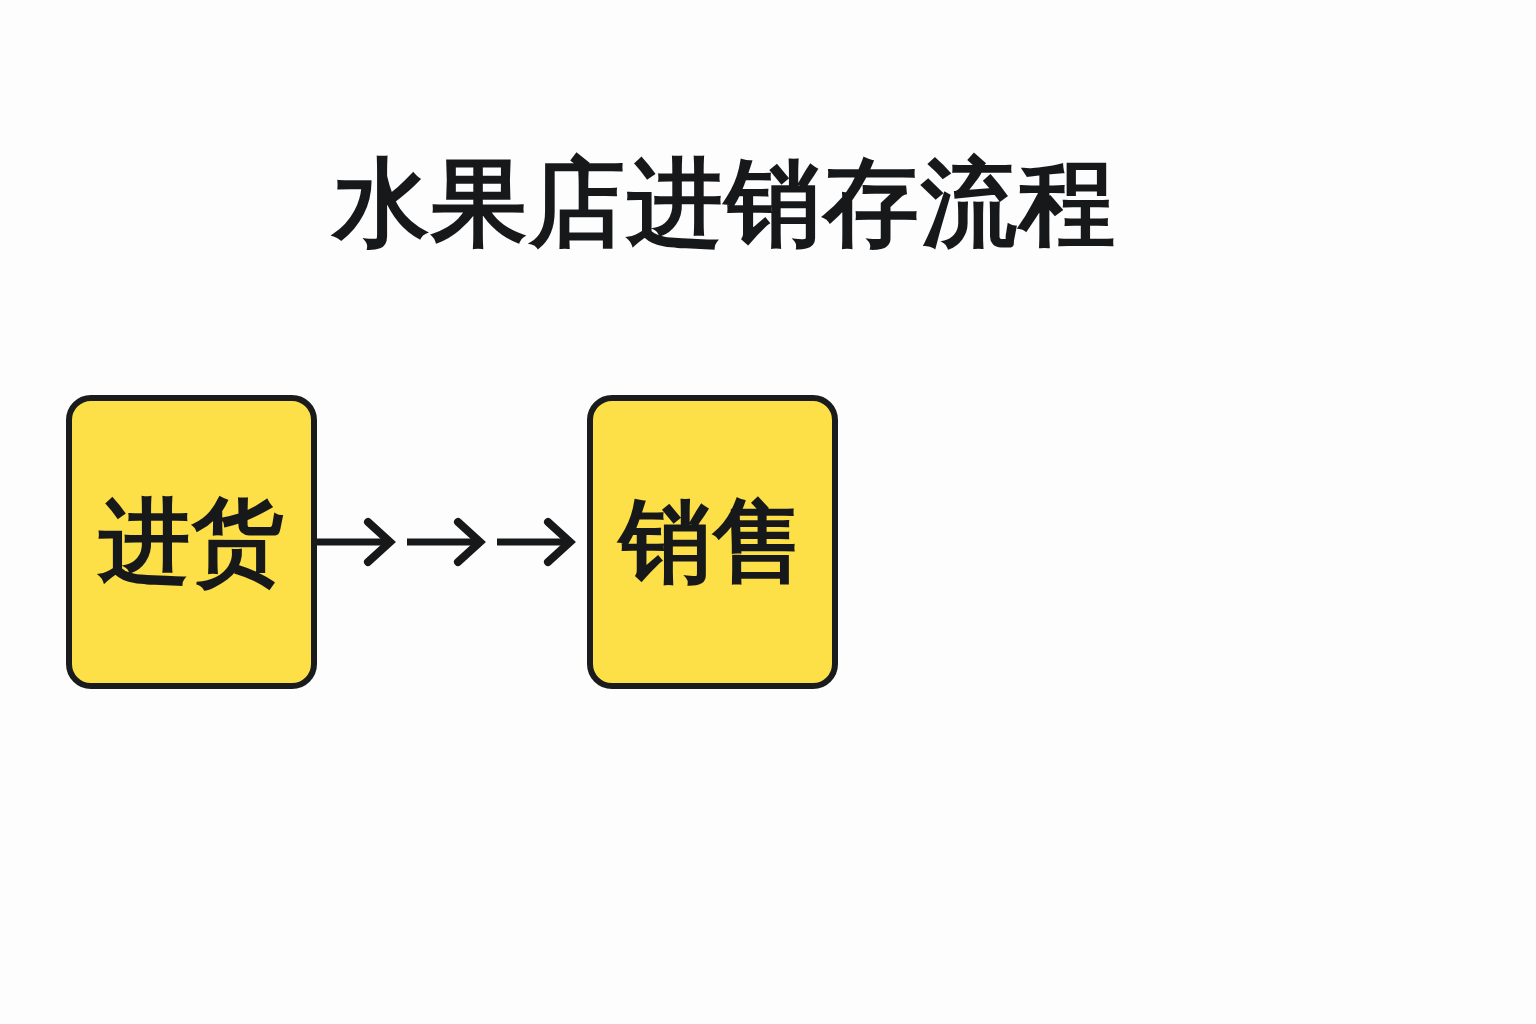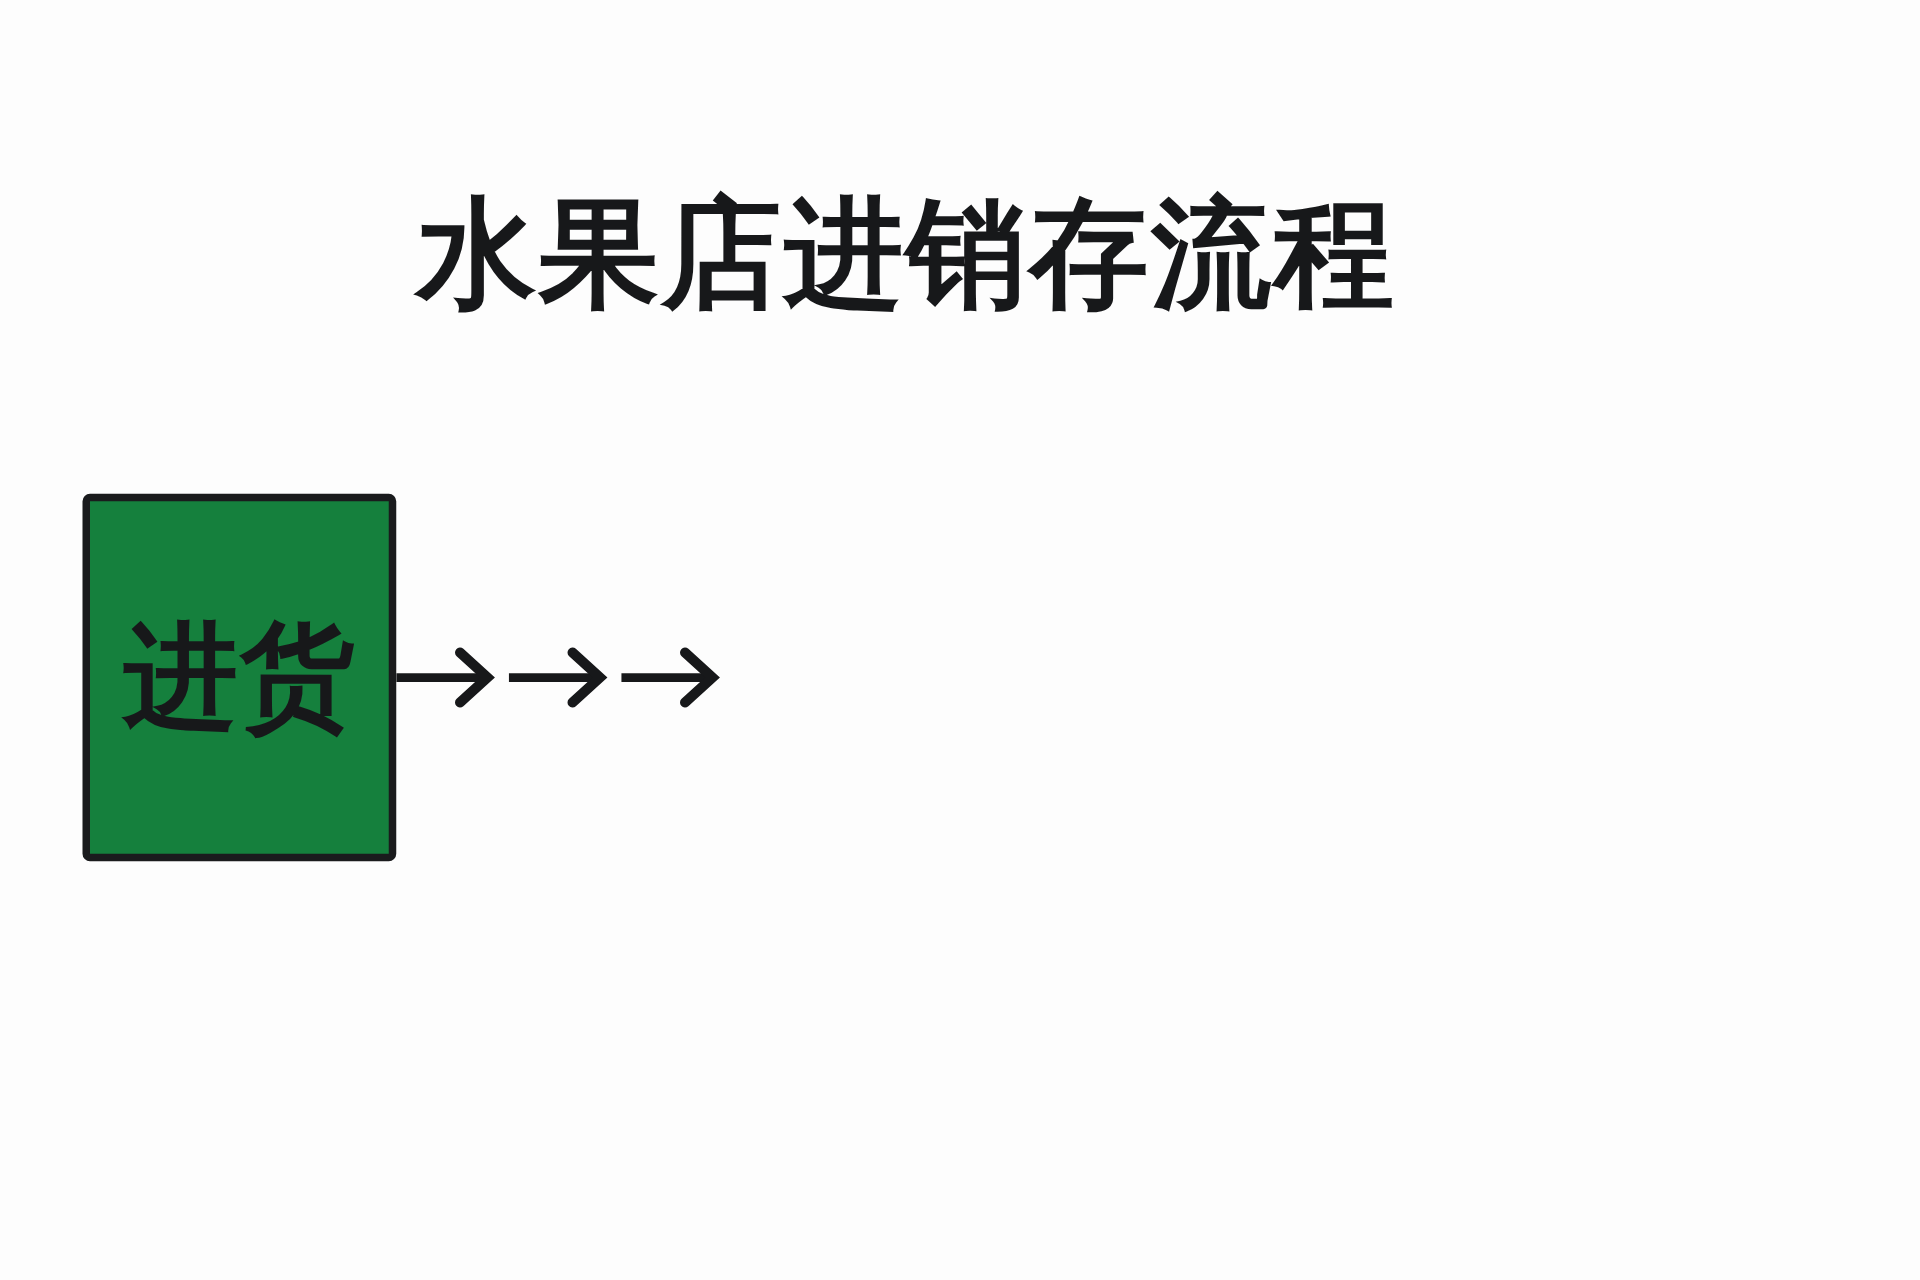--- a/index.html
+++ b/index.html
@@ -49,22 +49,22 @@
     flex-direction: row;
     align-items: center;
     justify-content: flex-start;
   }
 
   .node {
     box-sizing: border-box;
     width: 251px;
     height: 294px;
     border: 6px solid #1a1b1d;
-    border-radius: 6px;
-    background: #15803d;
+    border-radius: 25px;
+    background: #fde047;
     display: flex;
     align-items: center;
     justify-content: center;
     flex: 0 0 auto;
   }
 
   .node-label {
     font-size: 92px;
     line-height: 96px;
     font-weight: 700;
@@ -115,15 +115,18 @@
     </div>
 
 
     <div class="connector">
       <svg width="90" height="60" viewBox="0 0 90 60">
         <line x1="0" y1="30" x2="68" y2="30" stroke="#17181a" stroke-width="7" stroke-linecap="butt"></line>
         <polyline points="51,10 73,30 51,50" fill="none" stroke="#17181a" stroke-width="8" stroke-linecap="round" stroke-linejoin="miter"></polyline>
       </svg>
     </div>
 
+    <div class="node">
+      <span class="node-label">销售</span>
+    </div>
 
   </div>
 </div>
 
 </body></html>

